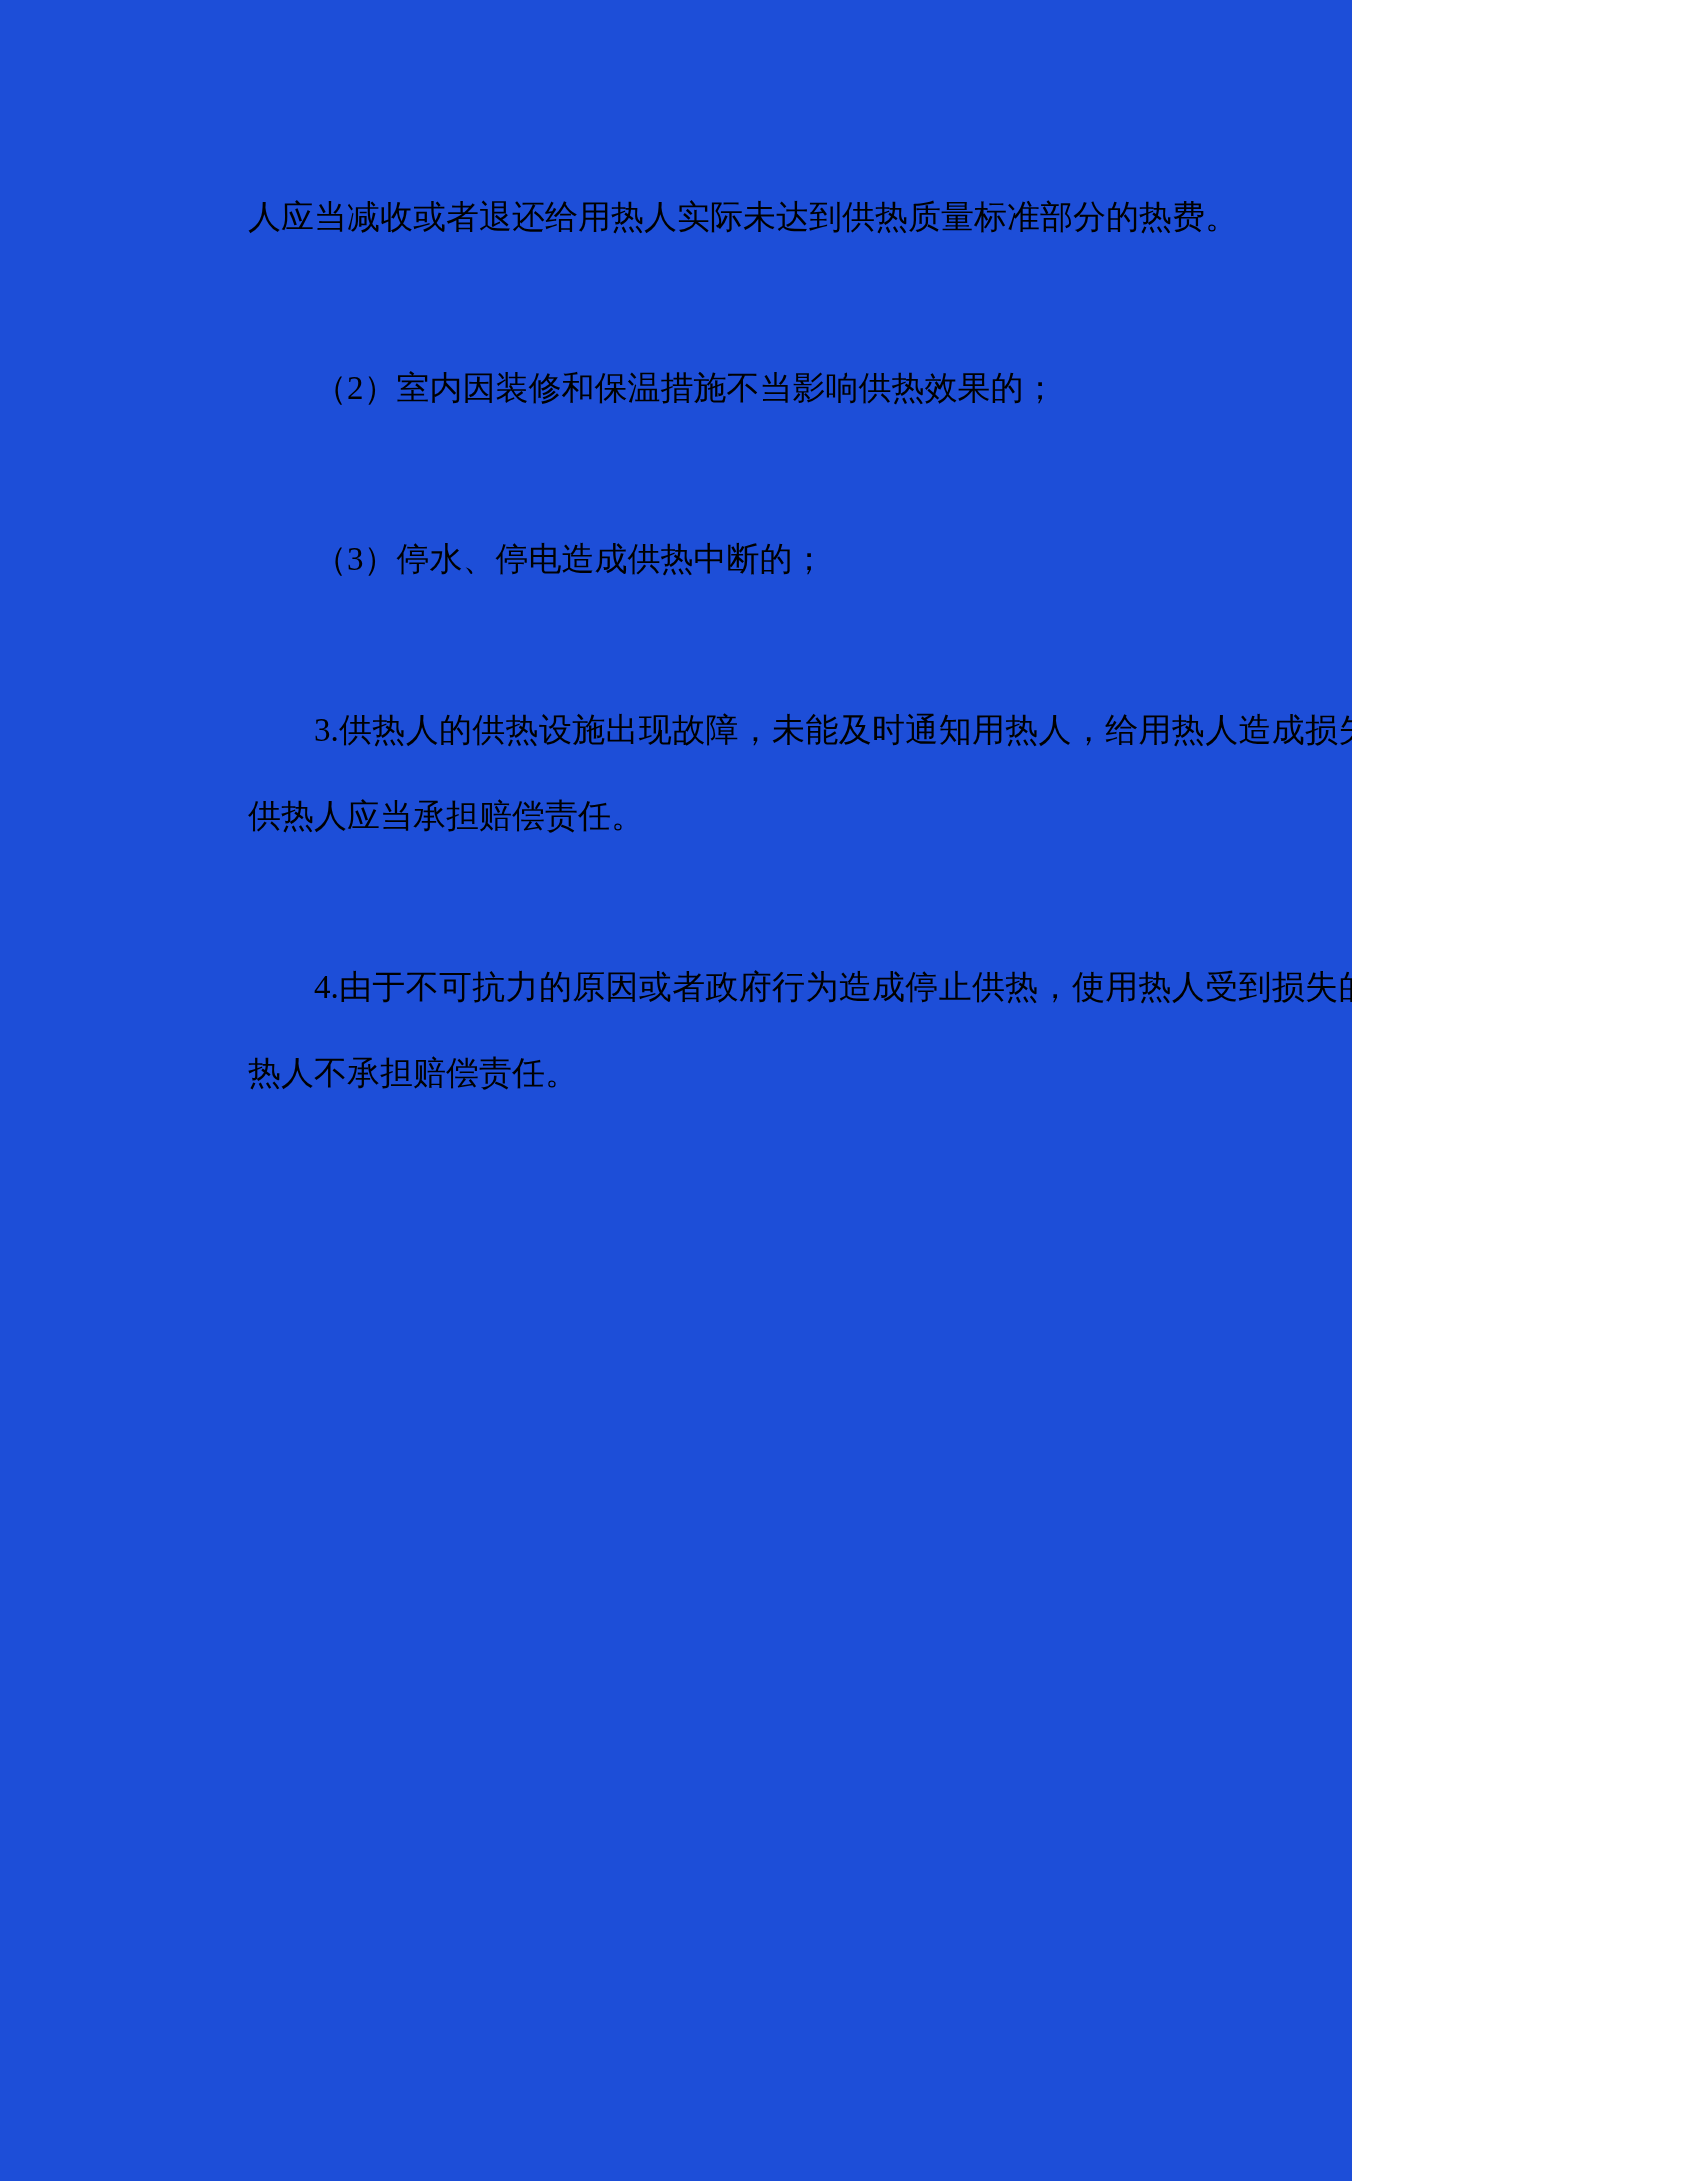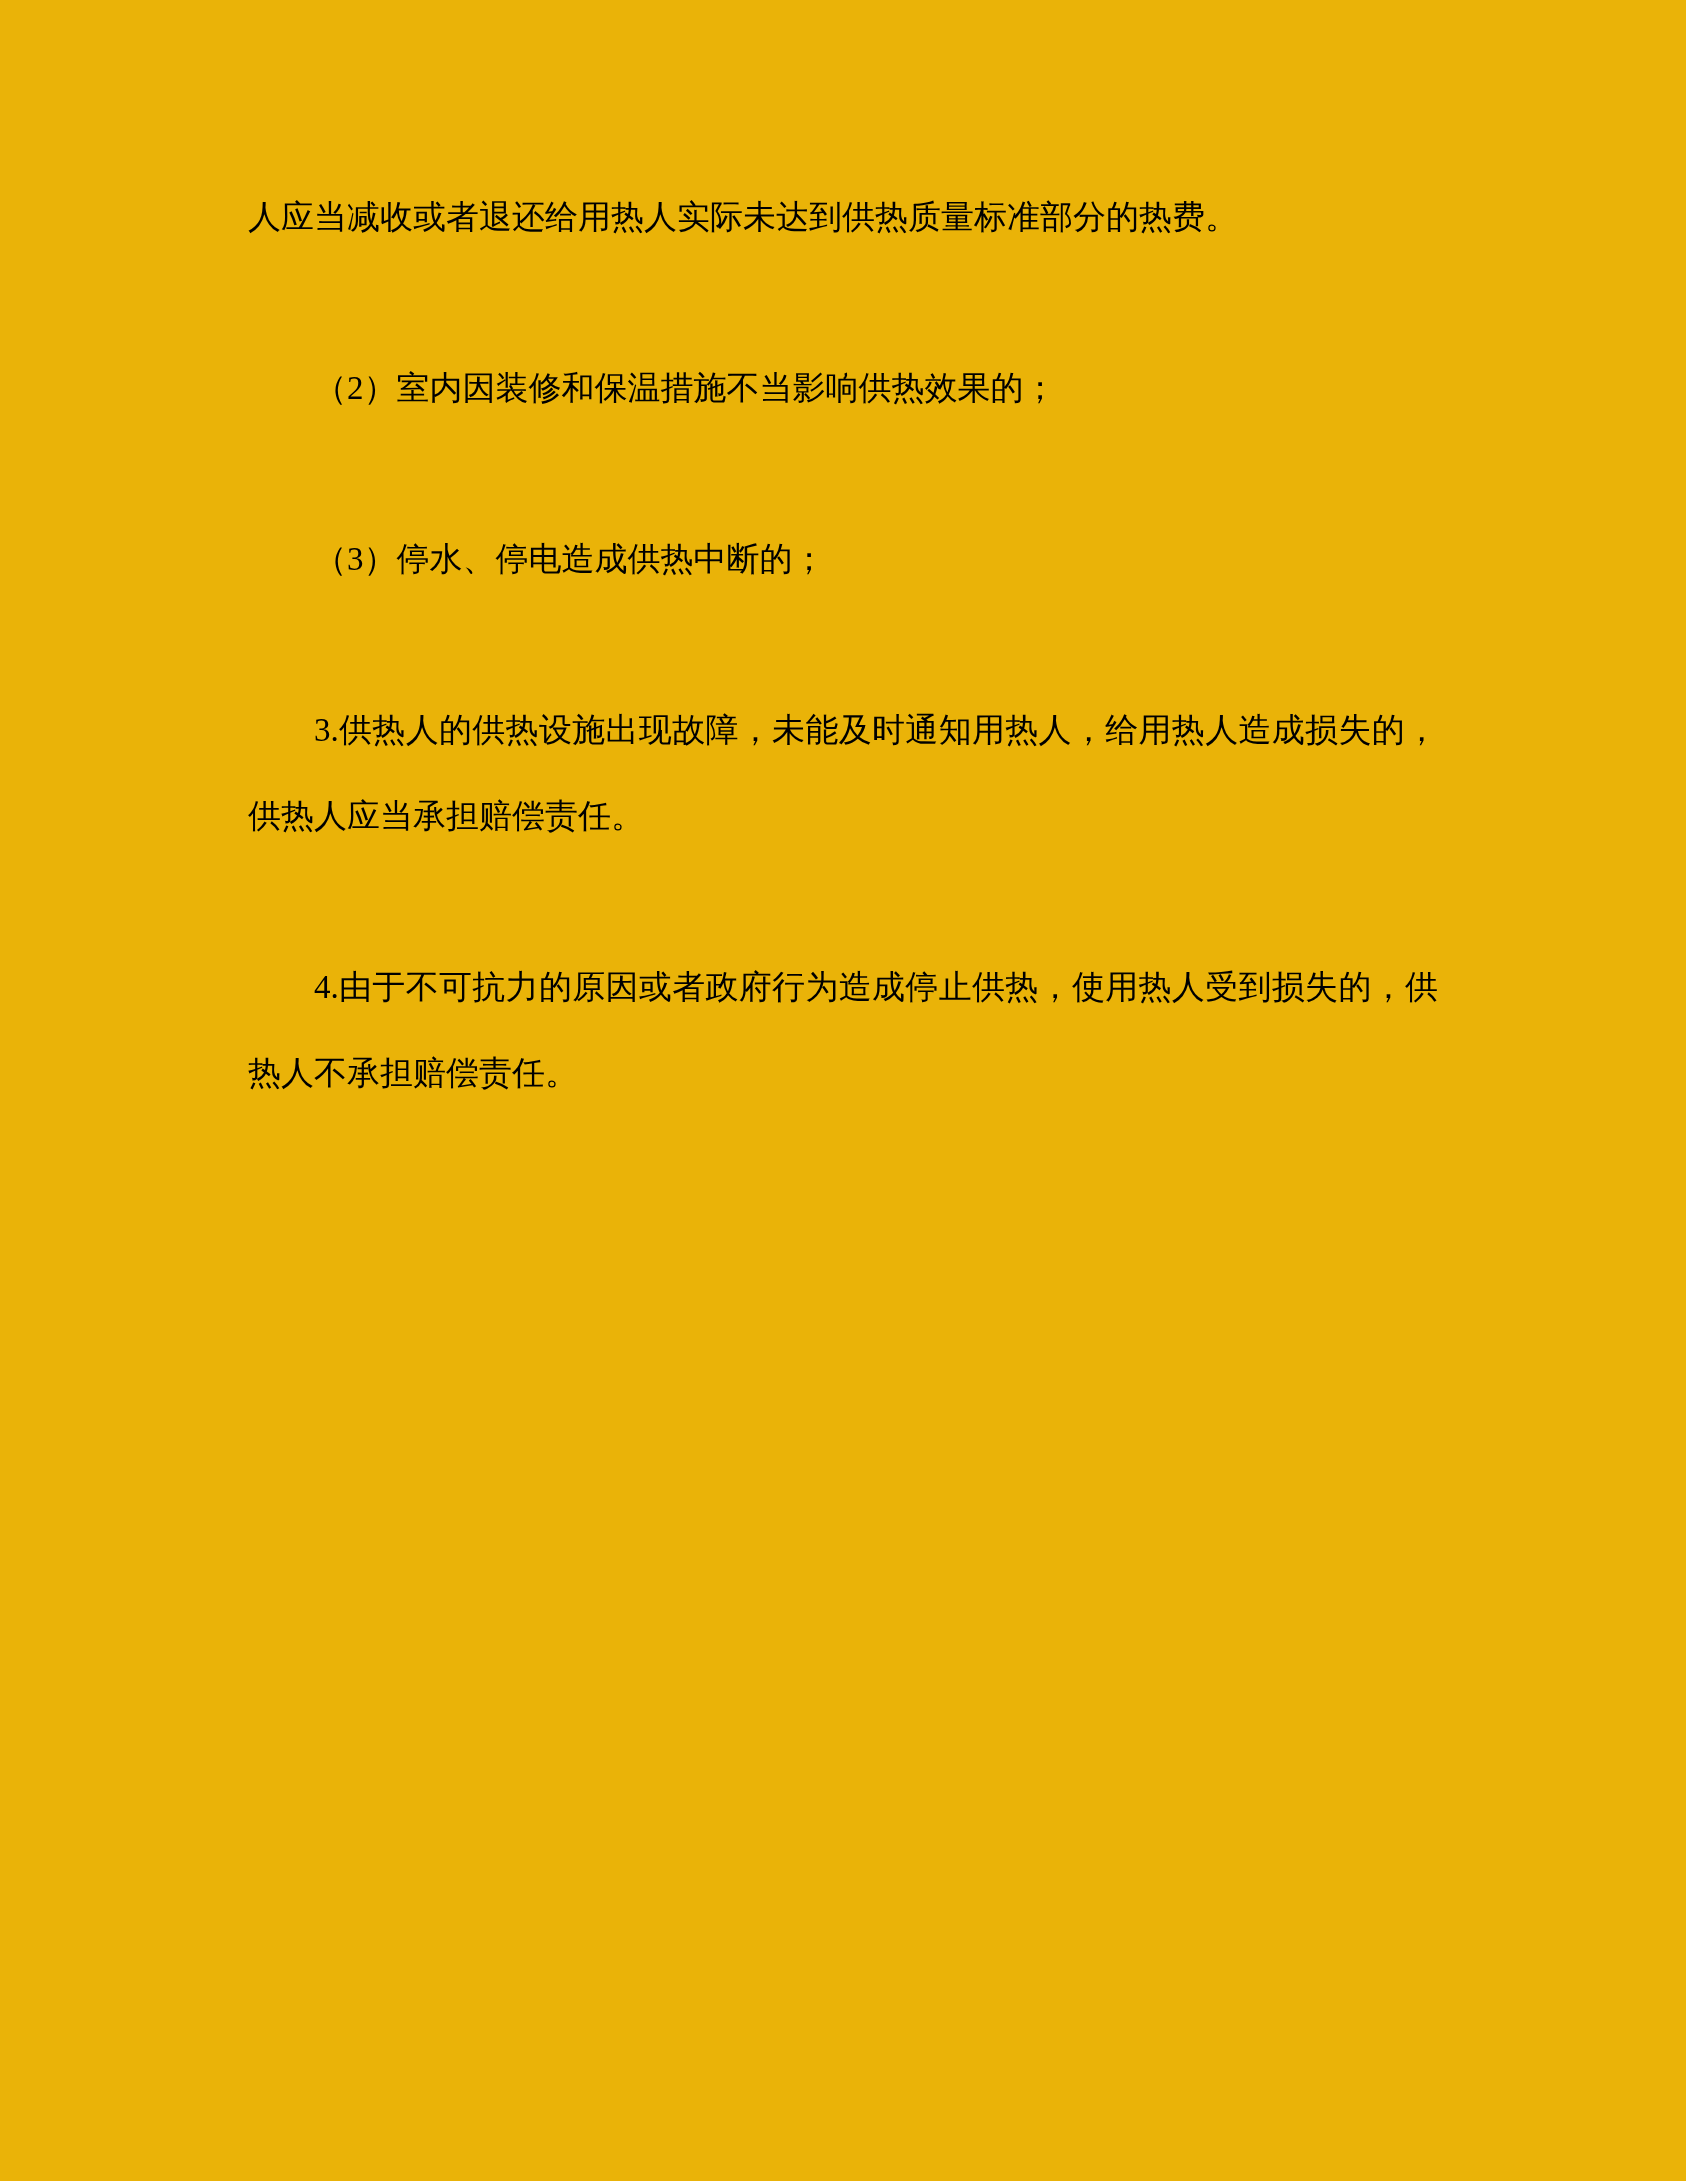--- a/index.html
+++ b/index.html
@@ -3,23 +3,23 @@
 <meta charset="utf-8">
 <style>
   html, body {
     margin: 0;
     padding: 0;
     background: #ffffff;
   }
   .page {
     position: relative;
     box-sizing: border-box;
-    width: 1686px;
+    width: 1352px;
     height: 2182px;
-    background: #eab308;
+    background: #1d4ed8;
     padding: 174px 248px 0 248px;
     overflow: hidden;
   }
   .doc-body {
     width: 1190px;
     font-family: "Liberation Serif", "DejaVu Serif", serif;
     font-size: 33px;
     line-height: 86px;
     color: #000000;
     text-align: justify;

